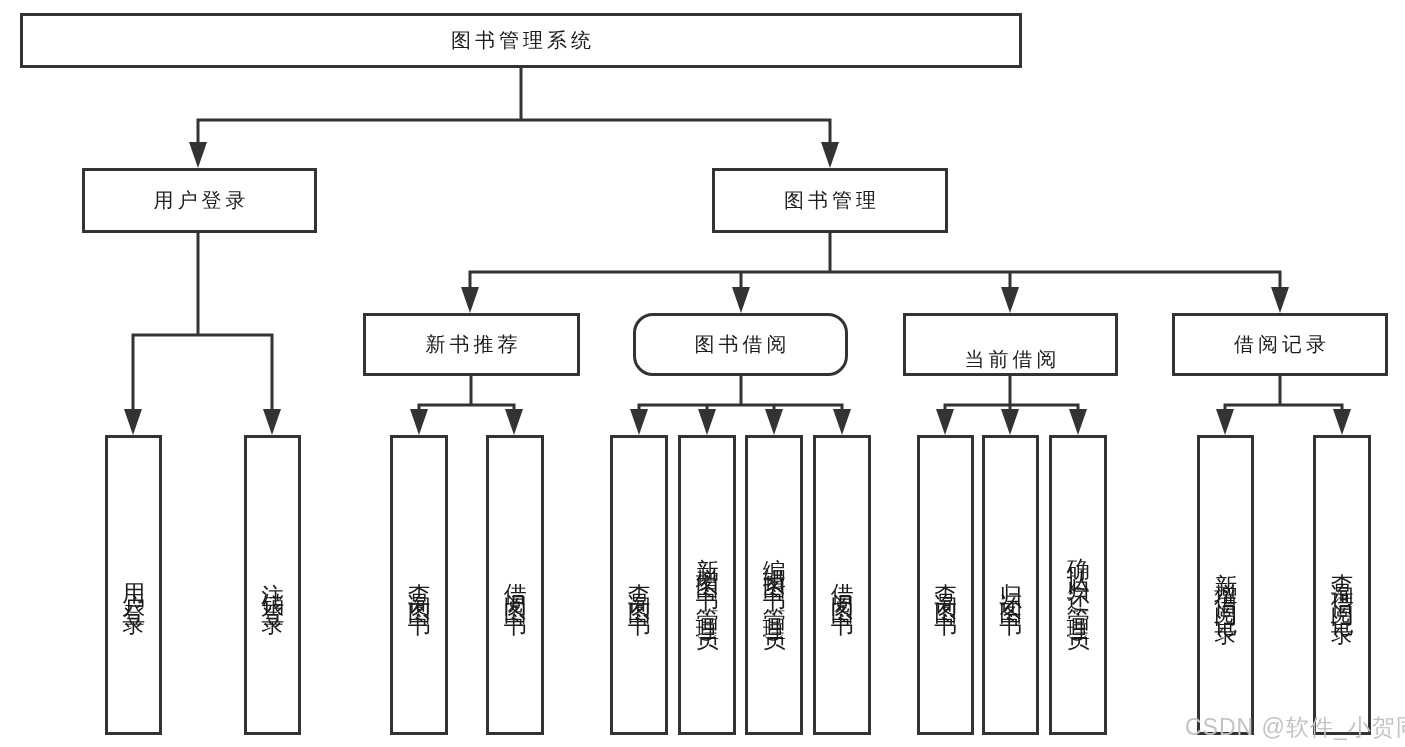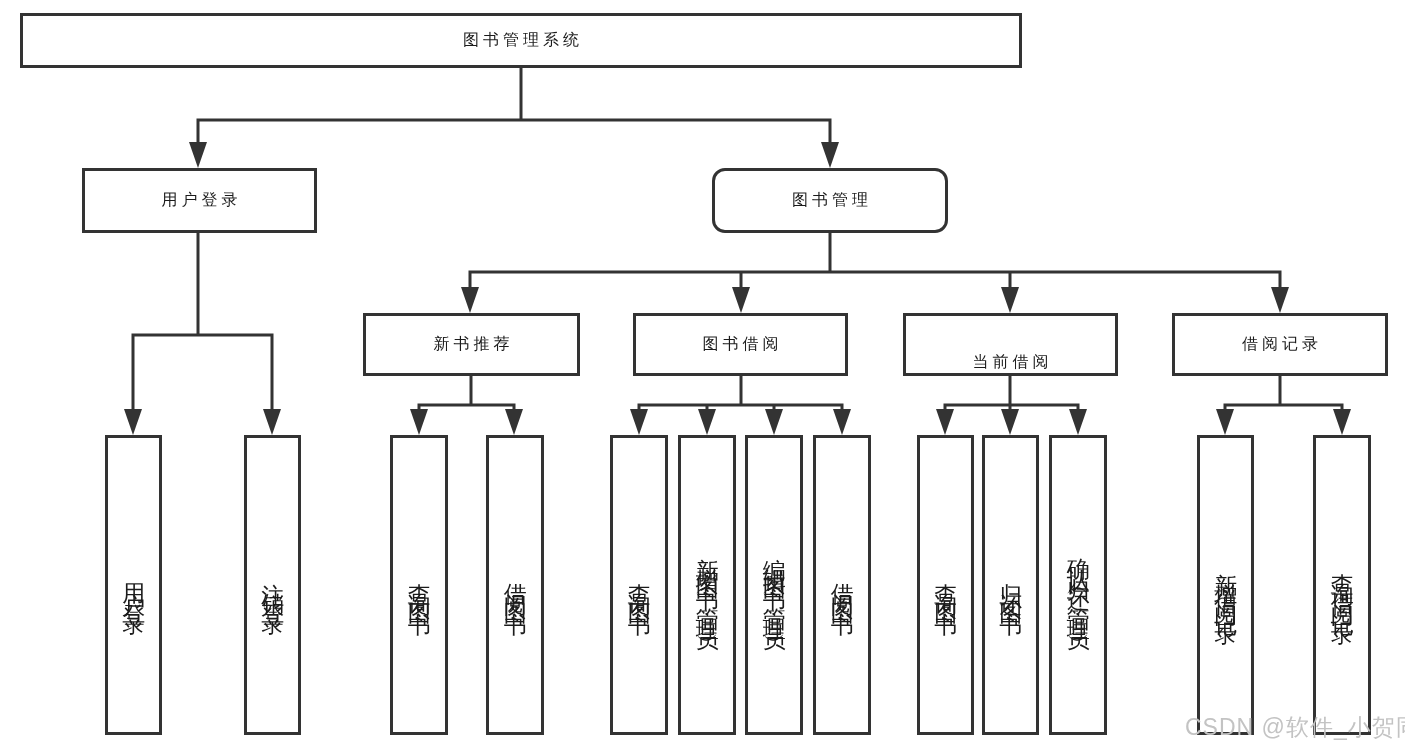--- a/index.html
+++ b/index.html
@@ -22,21 +22,21 @@
   .node{
     position:absolute;
     box-sizing:border-box;
     border:3px solid var(--line-color);
     background:var(--bg-color);
     display:flex;align-items:center;justify-content:center;
     z-index:2;
     color:var(--text-color);
   }
   .node .label{
-    font-size:16px;
+    font-size:20px;
     letter-spacing:4px;
     text-indent:4px;
     white-space:nowrap;
     color:var(--text-color);
   }
   .leaf{
     position:absolute;
     top:435px;height:300px;
     box-sizing:border-box;
     border:3px solid var(--line-color);
@@ -117,28 +117,28 @@
     <polygon points="1333,409 1351,409 1342,435"></polygon>
   </svg>
 
   <div class="node" style="left:20px;top:13px;width:1002px;height:55px;">
     <span class="label">图书管理系统</span>
   </div>
 
   <div class="node" style="left:82px;top:168px;width:235px;height:65px;">
     <span class="label">用户登录</span>
   </div>
-  <div class="node" style="left:712px;top:168px;width:236px;height:65px;border-radius:13px;">
+  <div class="node" style="left:712px;top:168px;width:236px;height:65px;">
     <span class="label">图书管理</span>
   </div>
 
   <div class="node" style="left:363px;top:313px;width:217px;height:63px;align-items:center;">
     <span class="label">新书推荐</span>
   </div>
-  <div class="node" style="left:633px;top:313px;width:215px;height:63px;">
+  <div class="node" style="left:633px;top:313px;width:215px;height:63px;border-radius:20px;">
     <span class="label">图书借阅</span>
   </div>
   <div class="node" style="left:903px;top:313px;width:215px;height:63px;align-items:flex-end;">
     <span class="label">当前借阅</span>
   </div>
   <div class="node" style="left:1172px;top:313px;width:216px;height:63px;justify-content:center;">
     <span class="label">借阅记录</span>
   </div>
 
   <div class="leaf" style="left:105px;width:57px;">

